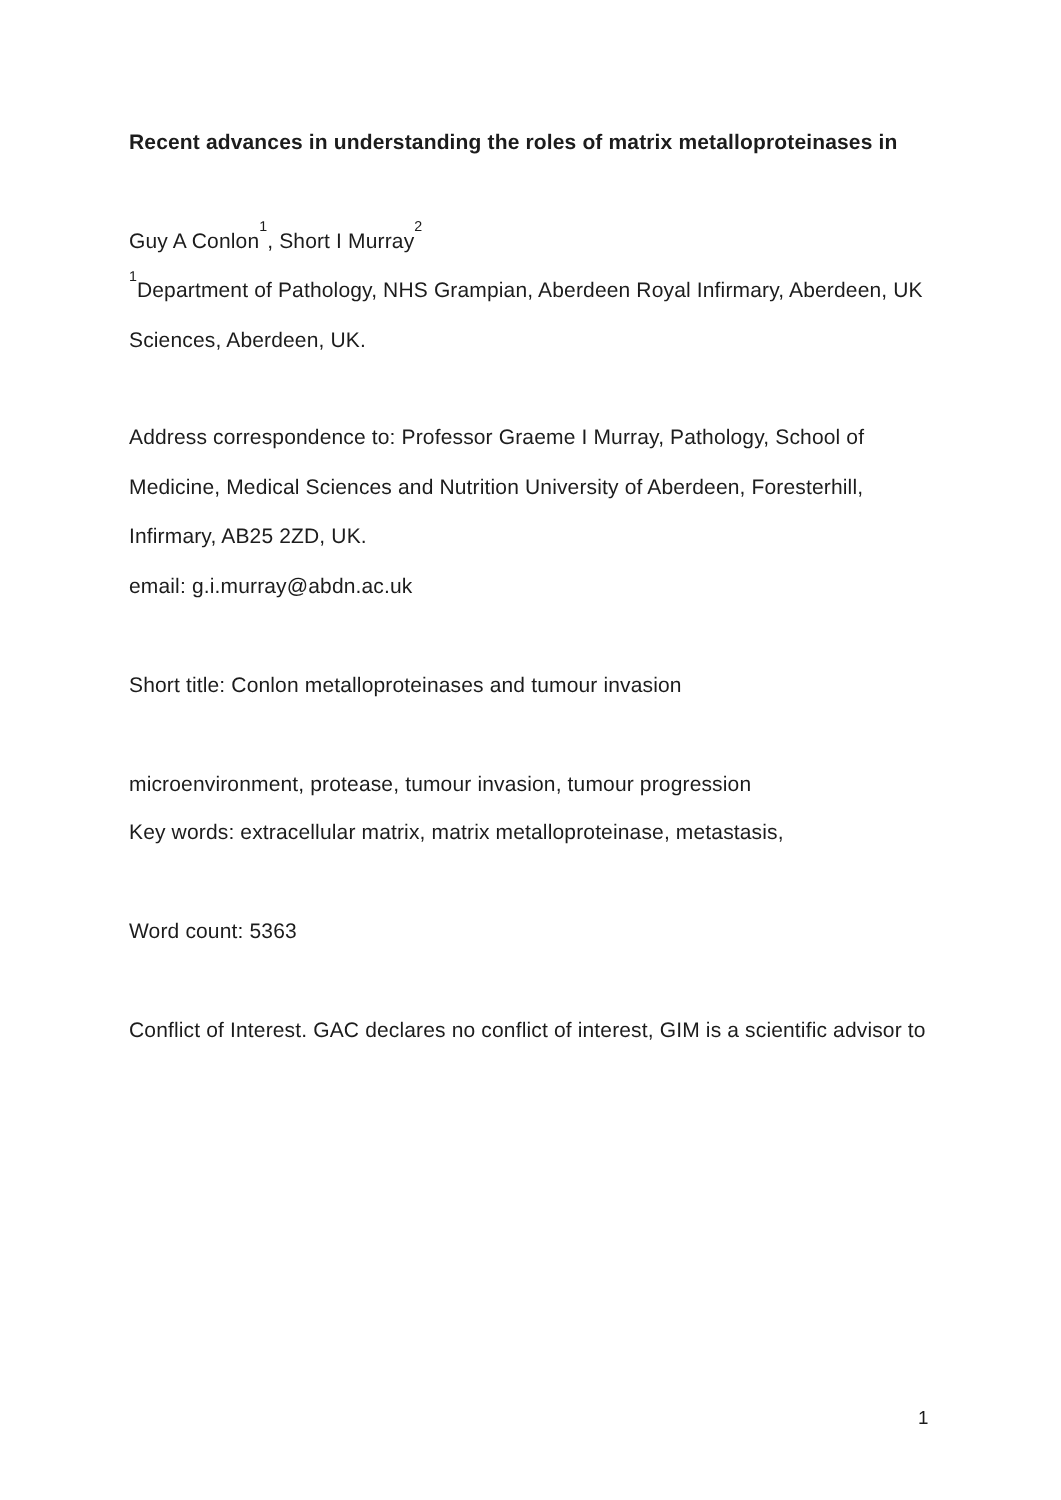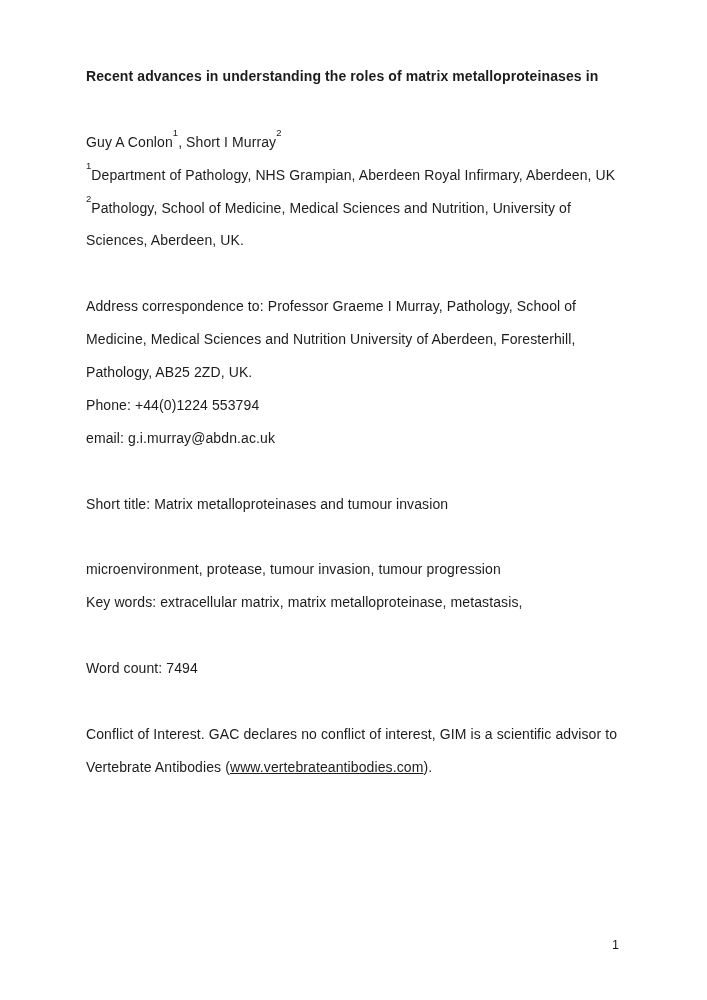--- a/index.html
+++ b/index.html
@@ -12,21 +12,21 @@
     width: 707px;
     height: 1000px;
     background: #ffffff;
     font-family: "Liberation Sans", "DejaVu Sans", sans-serif;
     color: #1c1c1c;
     overflow: hidden;
   }
   .content {
     position: absolute;
     left: 86px;
-    top: 60px;
+    top: 78px;
     right: 30px;
   }
   .line {
     margin: 0;
     padding: 0;
     height: 32.9px;
     line-height: 32.9px;
     font-size: 14px;
     letter-spacing: 0.1px;
     white-space: nowrap;
@@ -61,47 +61,44 @@
   <div class="content">
 
     <p class="line bold">Recent advances in understanding the roles of matrix metalloproteinases in</p>
 
     <p class="line"></p>
 
     <p class="line"><span>Guy A Conlon</span><sup class="affmark">1</sup><span>, </span><span>Short I Murray</span><sup class="affmark">2</sup></p>
 
     <p class="line"><sup class="affmark">1</sup><span>Department of Pathology, NHS Grampian, Aberdeen Royal Infirmary, Aberdeen, UK</span></p>
 
-    <p class="line"><sup class="affmark">2</sup><span>Pathology, School of Medicine, Medical Sciences and Nutrition, University of</span></p>
 
     <p class="line">Sciences, Aberdeen, UK.</p>
 
     <p class="line"></p>
 
     <p class="line">Address correspondence to: Professor Graeme I Murray, Pathology, School of</p>
     <p class="line">Medicine, Medical Sciences and Nutrition University of Aberdeen, Foresterhill,</p>
-    <p class="line">Pathology, AB25 2ZD, UK.</p>
-    <p class="line">Phone: +44(0)1224 553794</p>
+    <p class="line">Infirmary, AB25 2ZD, UK.</p>
     <p class="line">email: g.i.murray@abdn.ac.uk</p>
 
     <p class="line"></p>
 
-    <p class="line">Short title: Matrix metalloproteinases and tumour invasion</p>
+    <p class="line">Short title: Conlon metalloproteinases and tumour invasion</p>
 
     <p class="line"></p>
 
     <p class="line">microenvironment, protease, tumour invasion, tumour progression</p>
     <p class="line">Key words: extracellular matrix, matrix metalloproteinase, metastasis,</p>
 
     <p class="line"></p>
 
-    <p class="line">Word count: 7494</p>
+    <p class="line">Word count: 5363</p>
 
     <p class="line"></p>
 
     <p class="line">Conflict of Interest. GAC declares no conflict of interest, GIM is a scientific advisor to</p>
 
-    <p class="line"><span>Vertebrate Antibodies (</span><span class="underline">www.vertebrateantibodies.com</span><span>).</span></p>
 
   </div>
 
   <div class="page-number">1</div>
 </div>
 
 </body></html>

